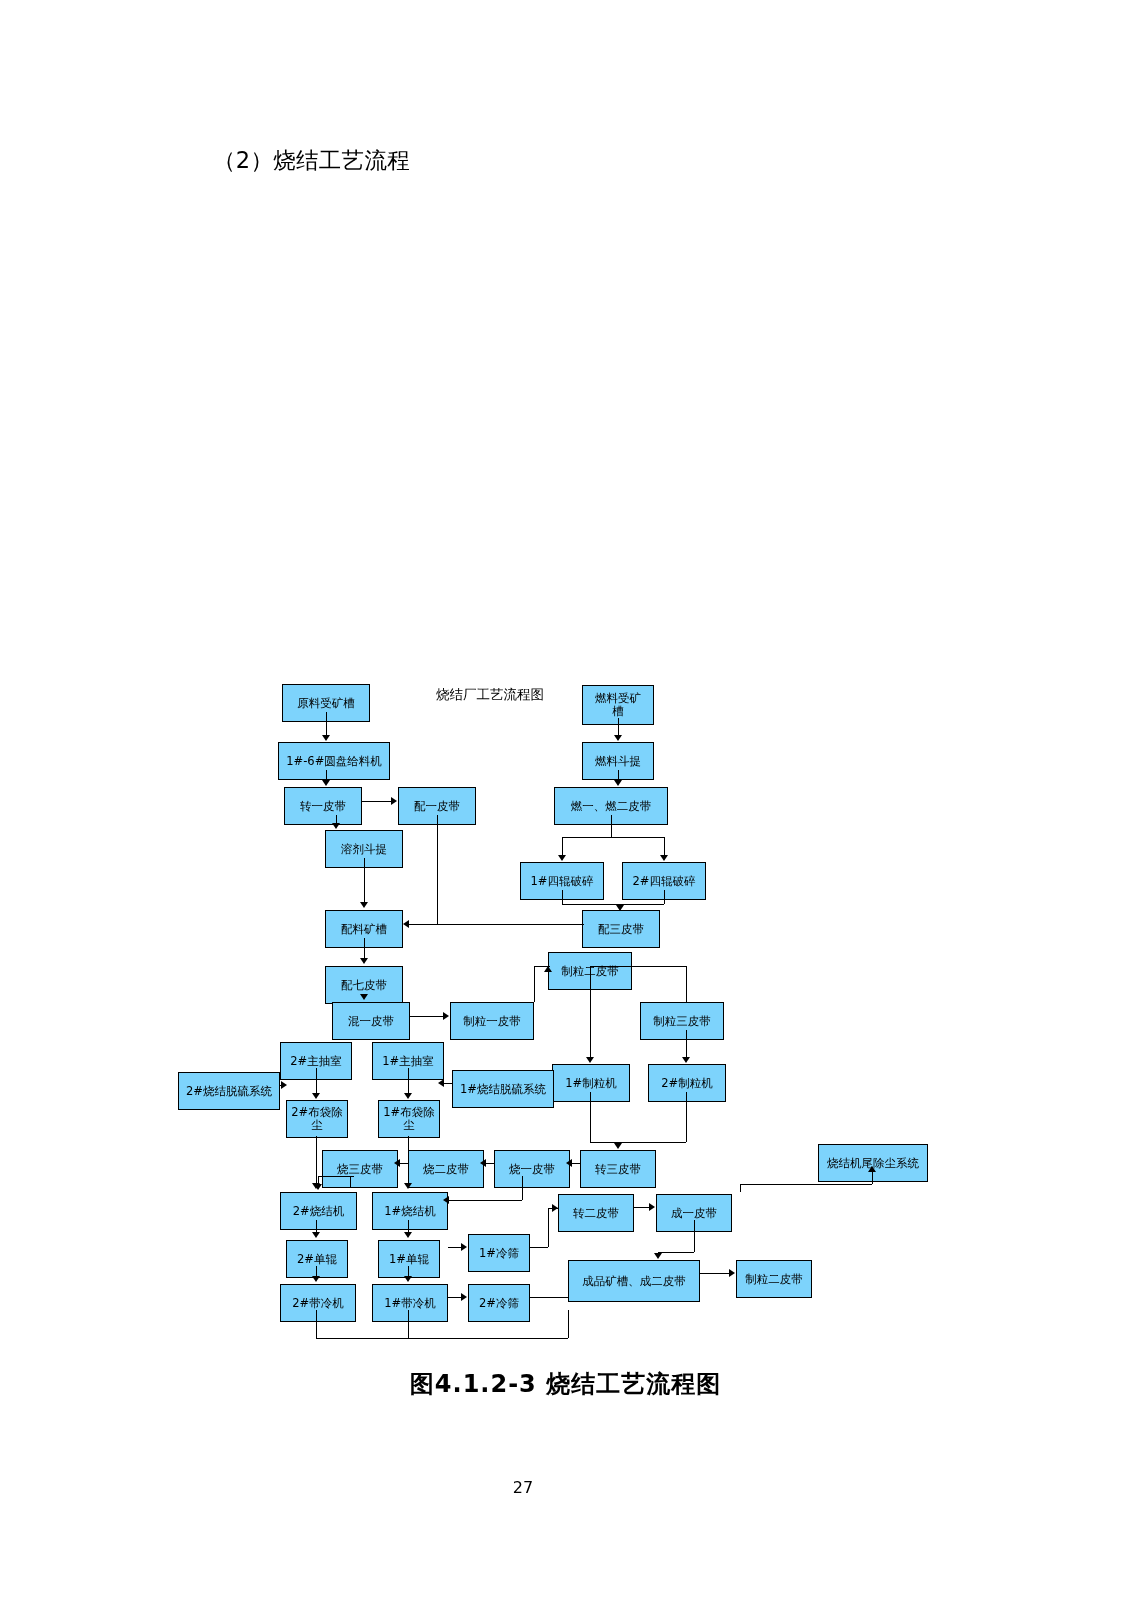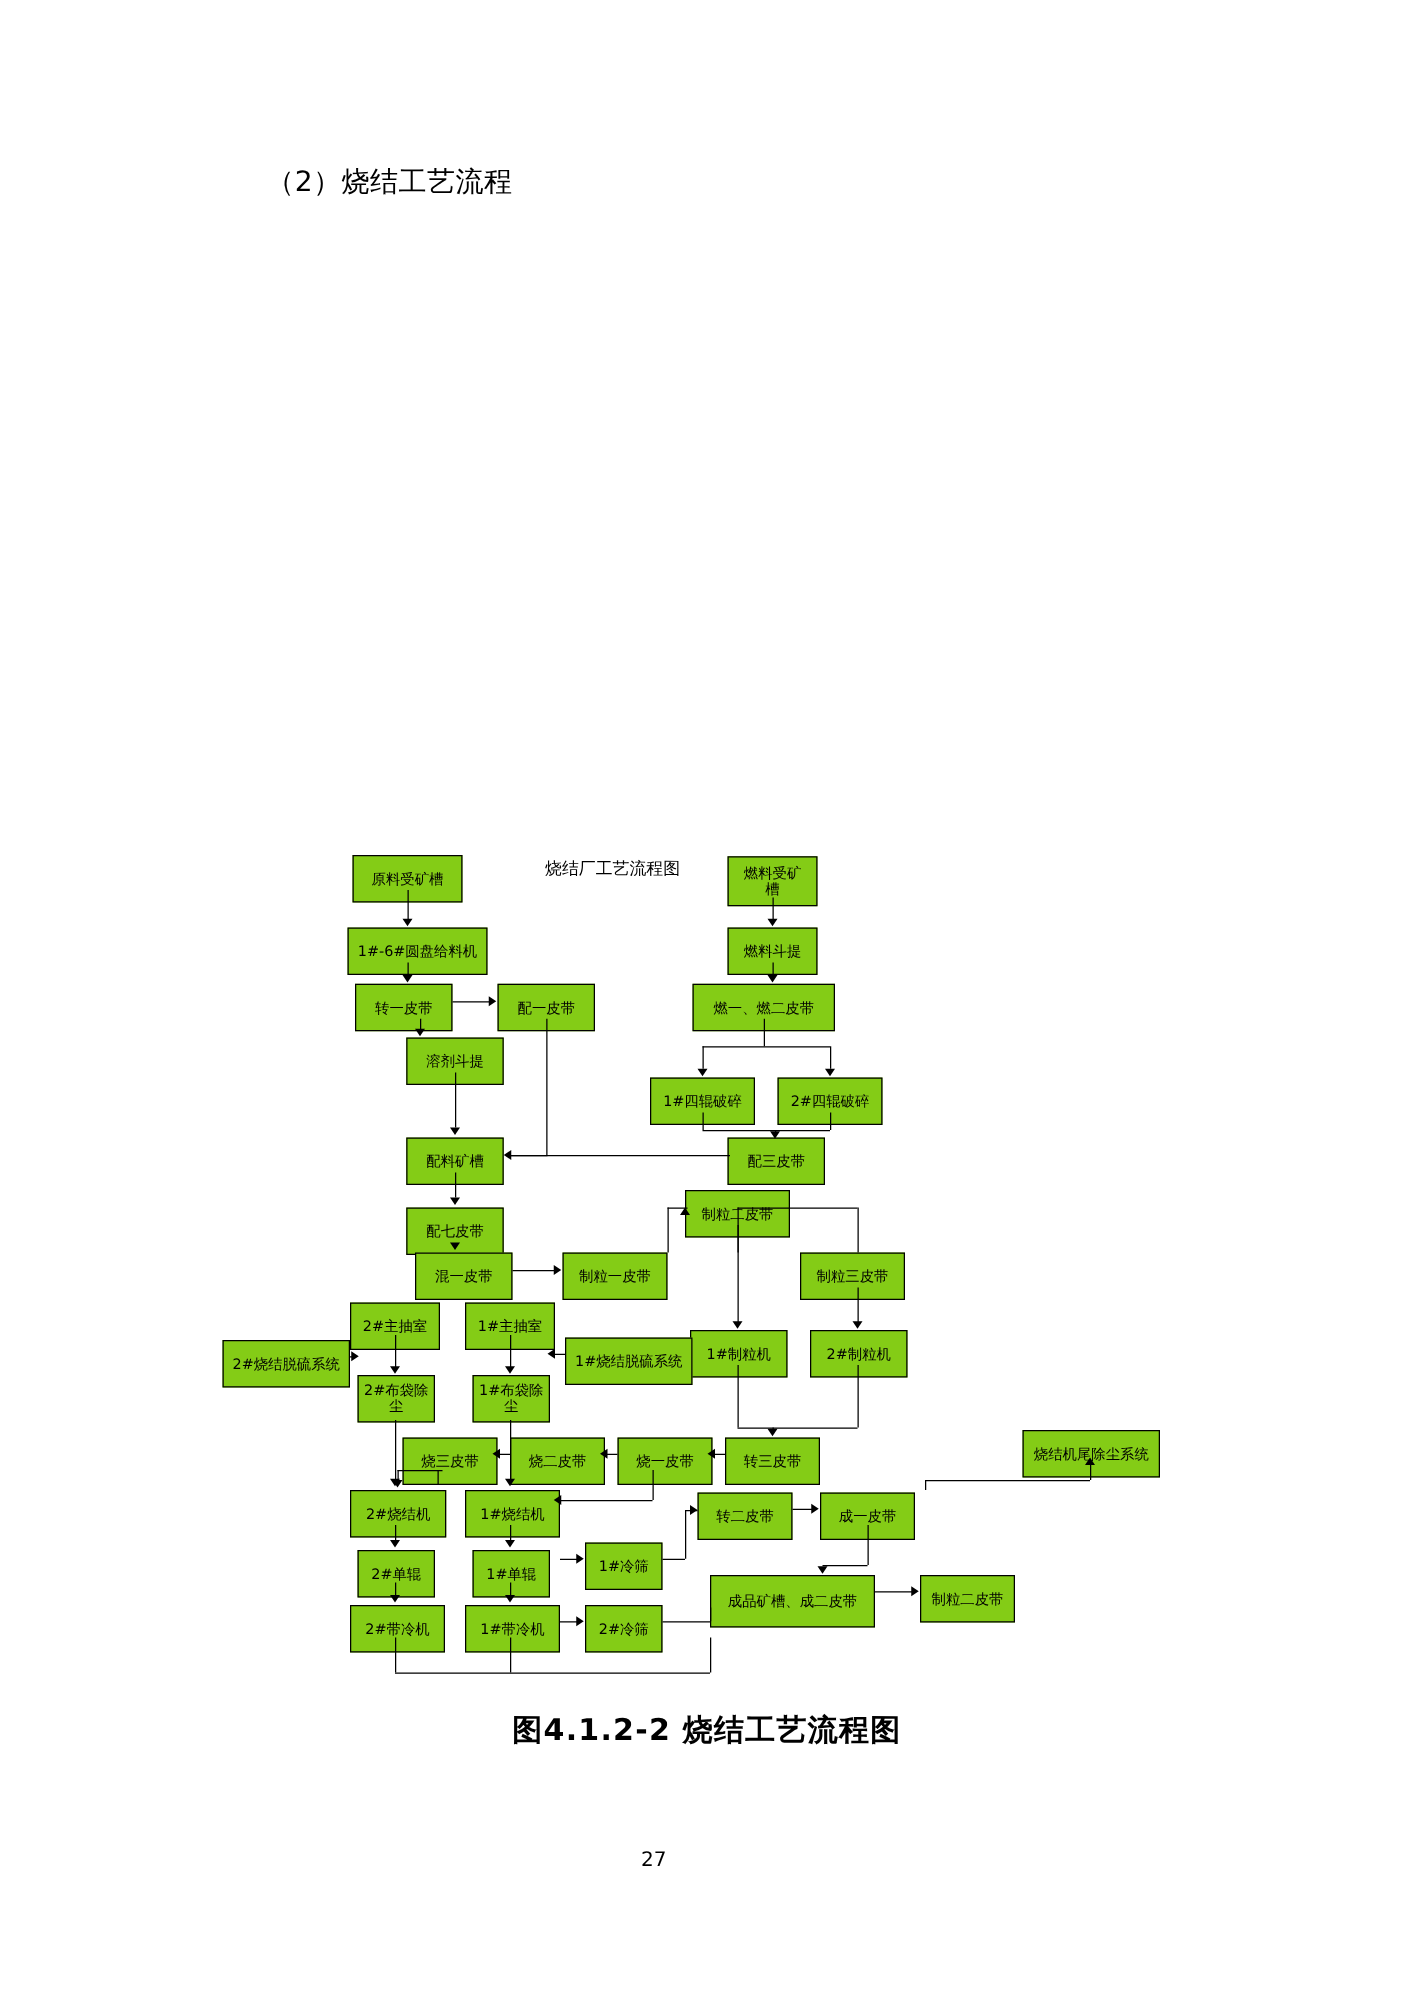--- a/index.html
+++ b/index.html
@@ -17,21 +17,21 @@
   }
   .page {
     position: absolute;
     left: 0; top: 0;
     width: 1131px;
     height: 1600px;
   }
   .body-text {
     position: absolute;
     left: 168px;
-    top: 120px;
+    top: 134px;
     width: 800px;
     font-size: 22.5px;
     line-height: 52px;
     letter-spacing: 0.3px;
     text-align: justify;
   }
   .para {
     margin: 0 0 0 0;
     text-indent: 45px;
   }
@@ -42,21 +42,21 @@
     position: absolute;
     left: 150px;
     top: 672px;
     width: 860px;
     height: 660px;
   }
   .node {
     position: absolute;
     box-sizing: border-box;
     border: 1px solid #000;
-    background: #84cc16;
+    background: #7dd3fc;
     font-size: 11.5px;
     line-height: 13px;
     text-align: center;
     display: flex;
     align-items: center;
     justify-content: center;
     padding: 18px 2px;
     white-space: pre-line;
   }
   .title-text {
@@ -332,16 +332,16 @@
     <div class="figline v" style="left:258px; top:638px; height:28px;"></div>
     <div class="figline v" style="left:418px; top:638px; height:28px;"></div>
 
     <div class="figline v" style="left:722px; top:498px; height:14px;"></div>
     <div class="figline h" style="left:590px; top:512px; width:132px;"></div>
     <div class="figline v" style="left:590px; top:512px; height:8px;"></div>
     <div class="arrow arrow-up" style="left:718px; top:494px;"></div>
 
   </div>
 
-  <div class="caption">图4.1.2-2 烧结工艺流程图</div>
+  <div class="caption">图4.1.2-3 烧结工艺流程图</div>
   <div class="pagenum">27</div>
 
 </div>
 
 </body></html>

